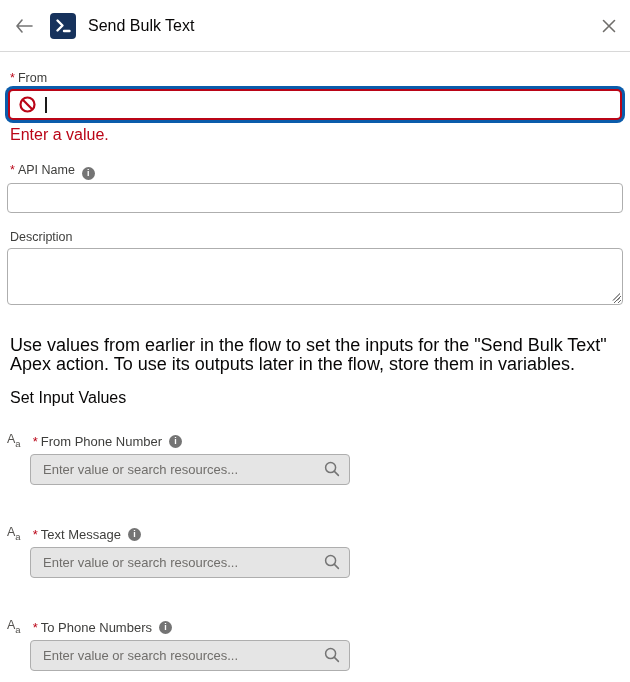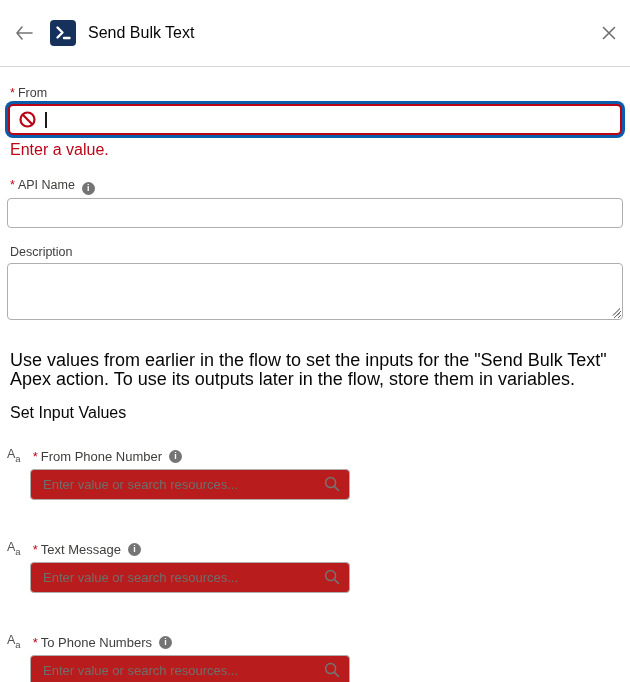--- a/index.html
+++ b/index.html
@@ -5,21 +5,21 @@
   * { box-sizing: border-box; }
   html,body { margin:0; padding:0; }
   body {
     width:630px; height:682px; overflow:hidden;
     background:#ffffff; color:#080707;
     font-family:"Liberation Sans", sans-serif;
   }
 
   
   header {
-    height:67px; display:flex; align-items:center;
+    height:52px; display:flex; align-items:center;
     padding:0 12px 0 13px; border-bottom:1px solid #d8d8d8;
   }
   .icon-btn {
     background:none; border:none; padding:2px; cursor:pointer;
     display:flex; align-items:center; justify-content:center;
   }
   .apex-icon {
     width:26px; height:26px; background:#16325c; border-radius:4px;
     margin-left:15px; display:flex; align-items:center; justify-content:center;
     flex:none;
@@ -88,21 +88,21 @@
   
   .input-row { margin-top:26px; }
   .input-row + .input-row { margin-top:41px; }
   .row-label-line { display:flex; align-items:center; font-size:13px; color:#3e3e3c; line-height:17px; }
   .type-icon { color:#54524f; margin-right:12px; font-size:12.5px; line-height:12px; flex:none; }
   .type-icon sub { font-size:9.5px; }
   .combobox { position:relative; width:320px; margin-left:23px; margin-top:4px; }
   .combobox input {
     width:100%; height:31px; border:1px solid #aeaeae; border-radius:4px;
     padding:0 34px 0 12px; font-size:13px; font-family:inherit; color:#080707;
-    outline:none; background:#b91c1c;
+    outline:none; background:#e5e5e5;
   }
   .combobox input::placeholder { color:#706e6b; opacity:1; }
   .text-input::placeholder { color:#706e6b; opacity:1; }
   .search-icon {
     position:absolute; right:10px; top:50%; transform:translateY(-50%);
     display:flex; pointer-events:none;
   }
 </style>
 </head>
 <body>

